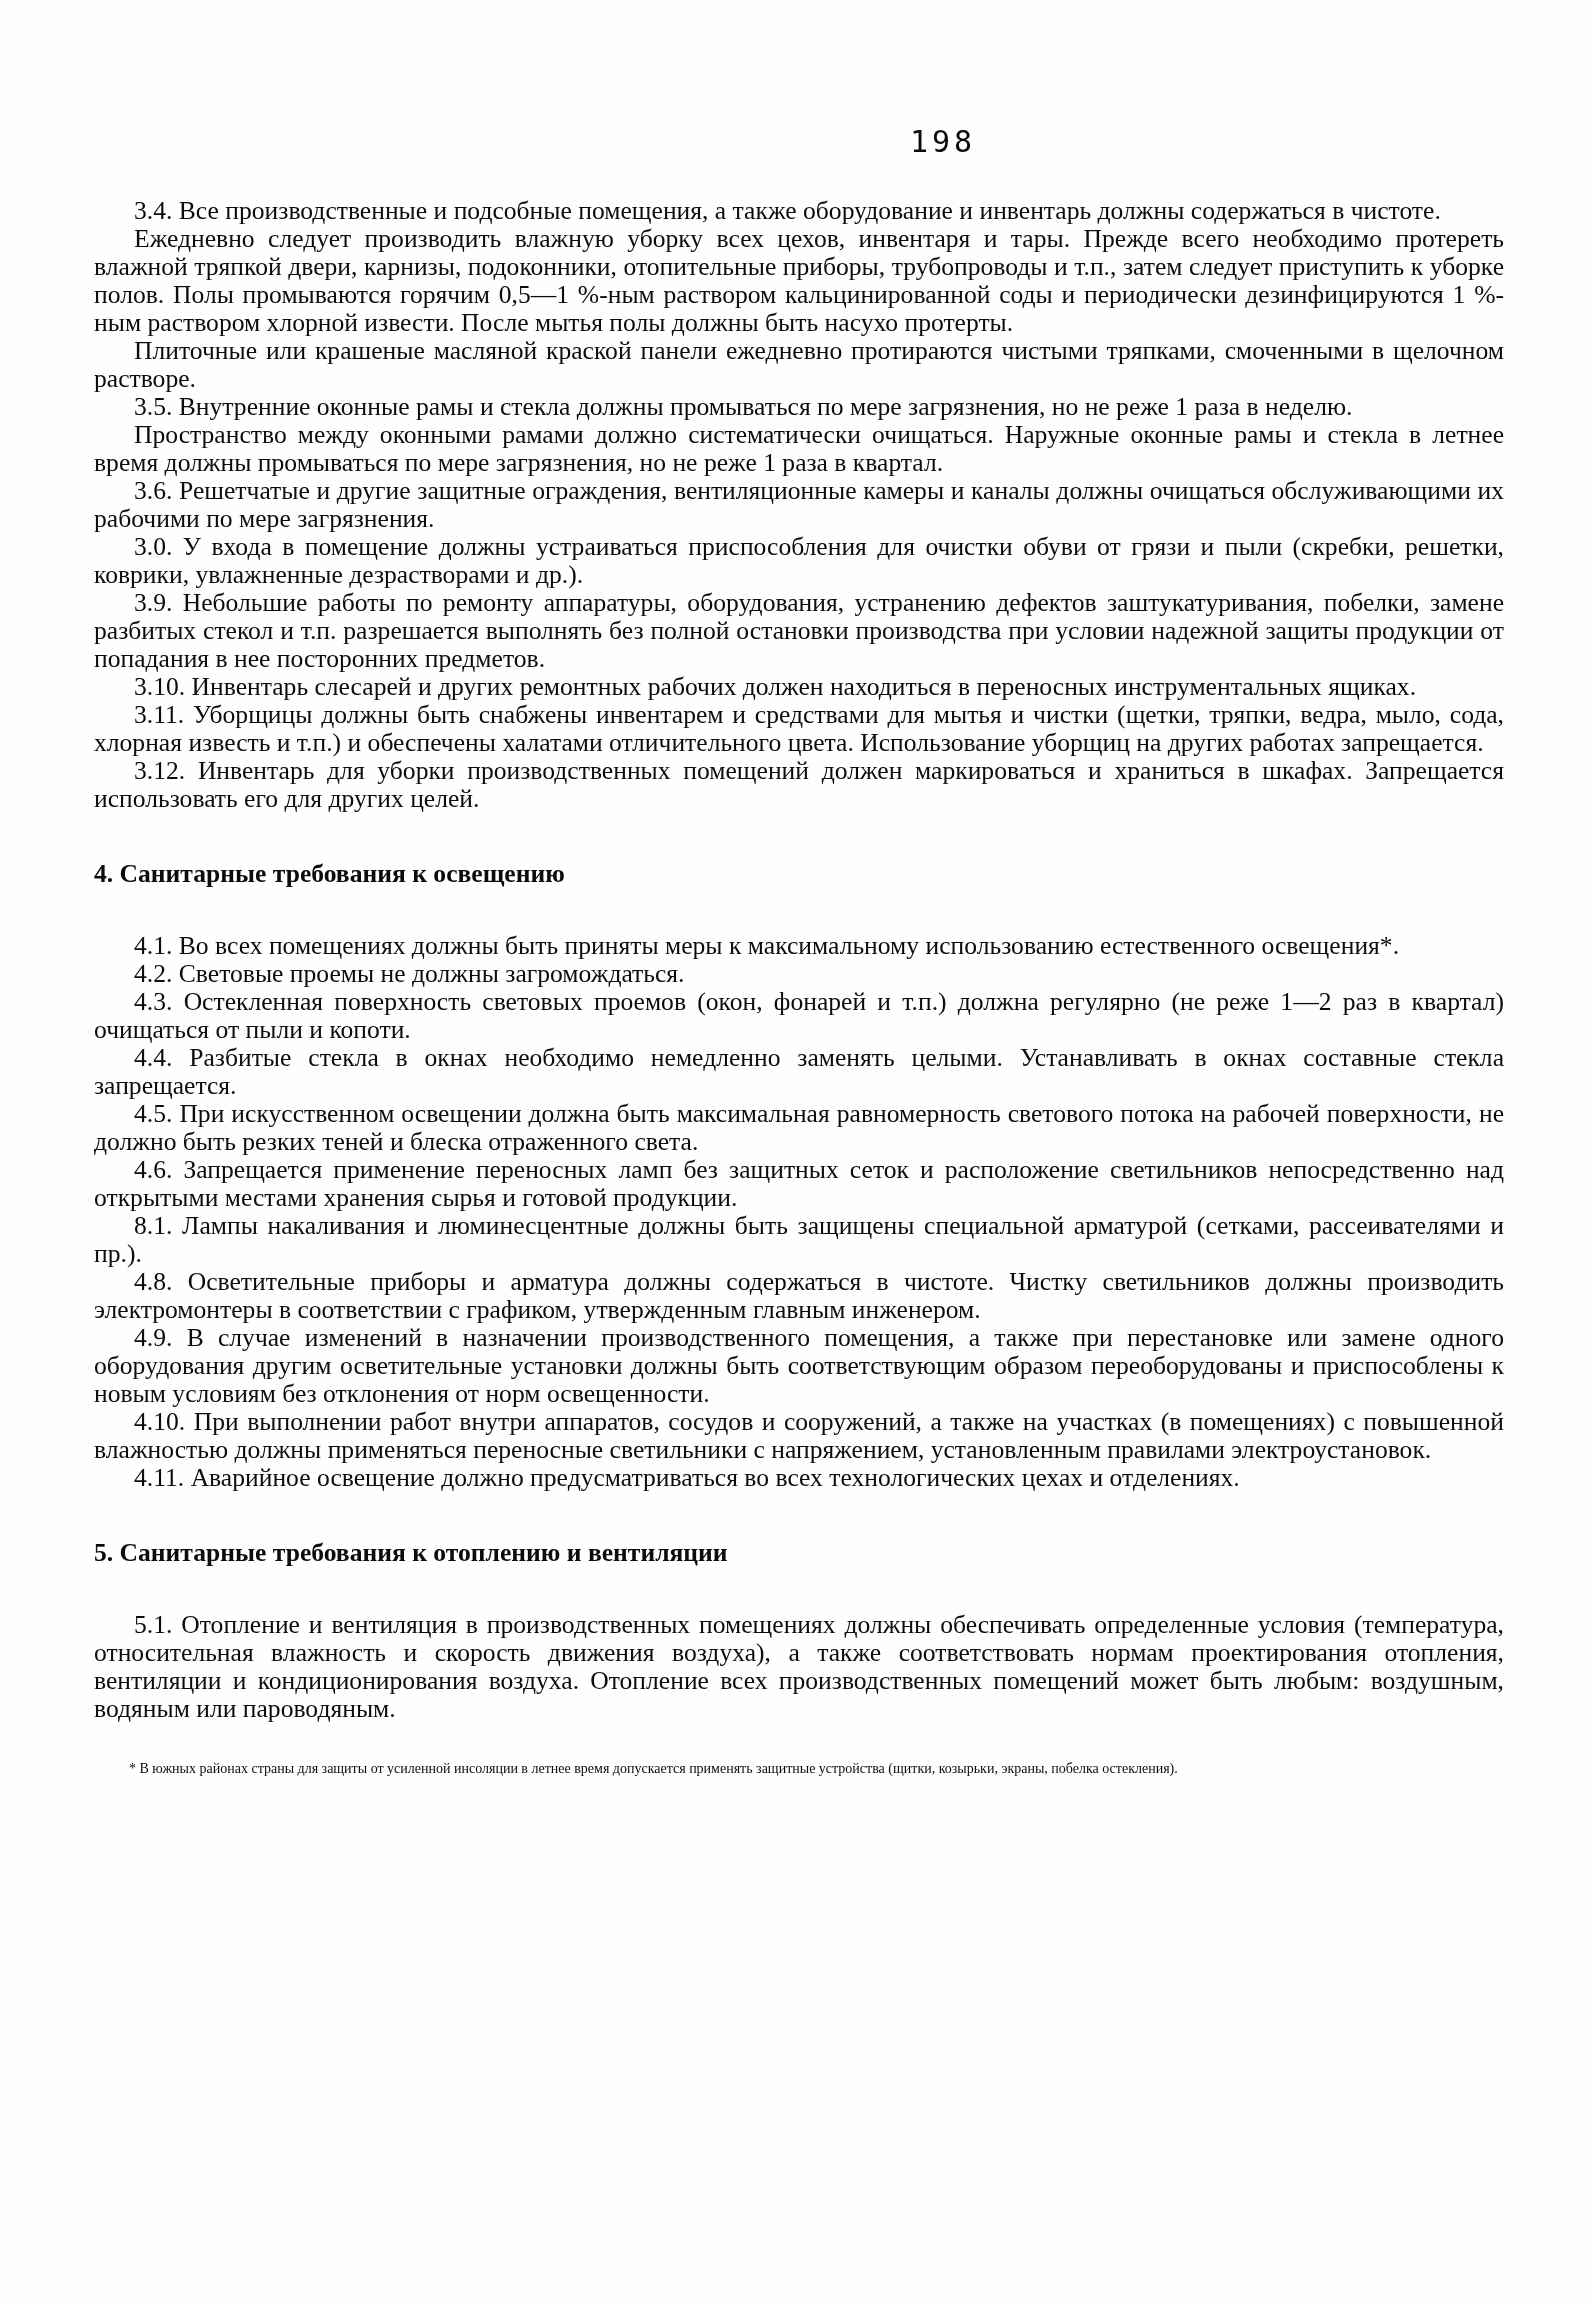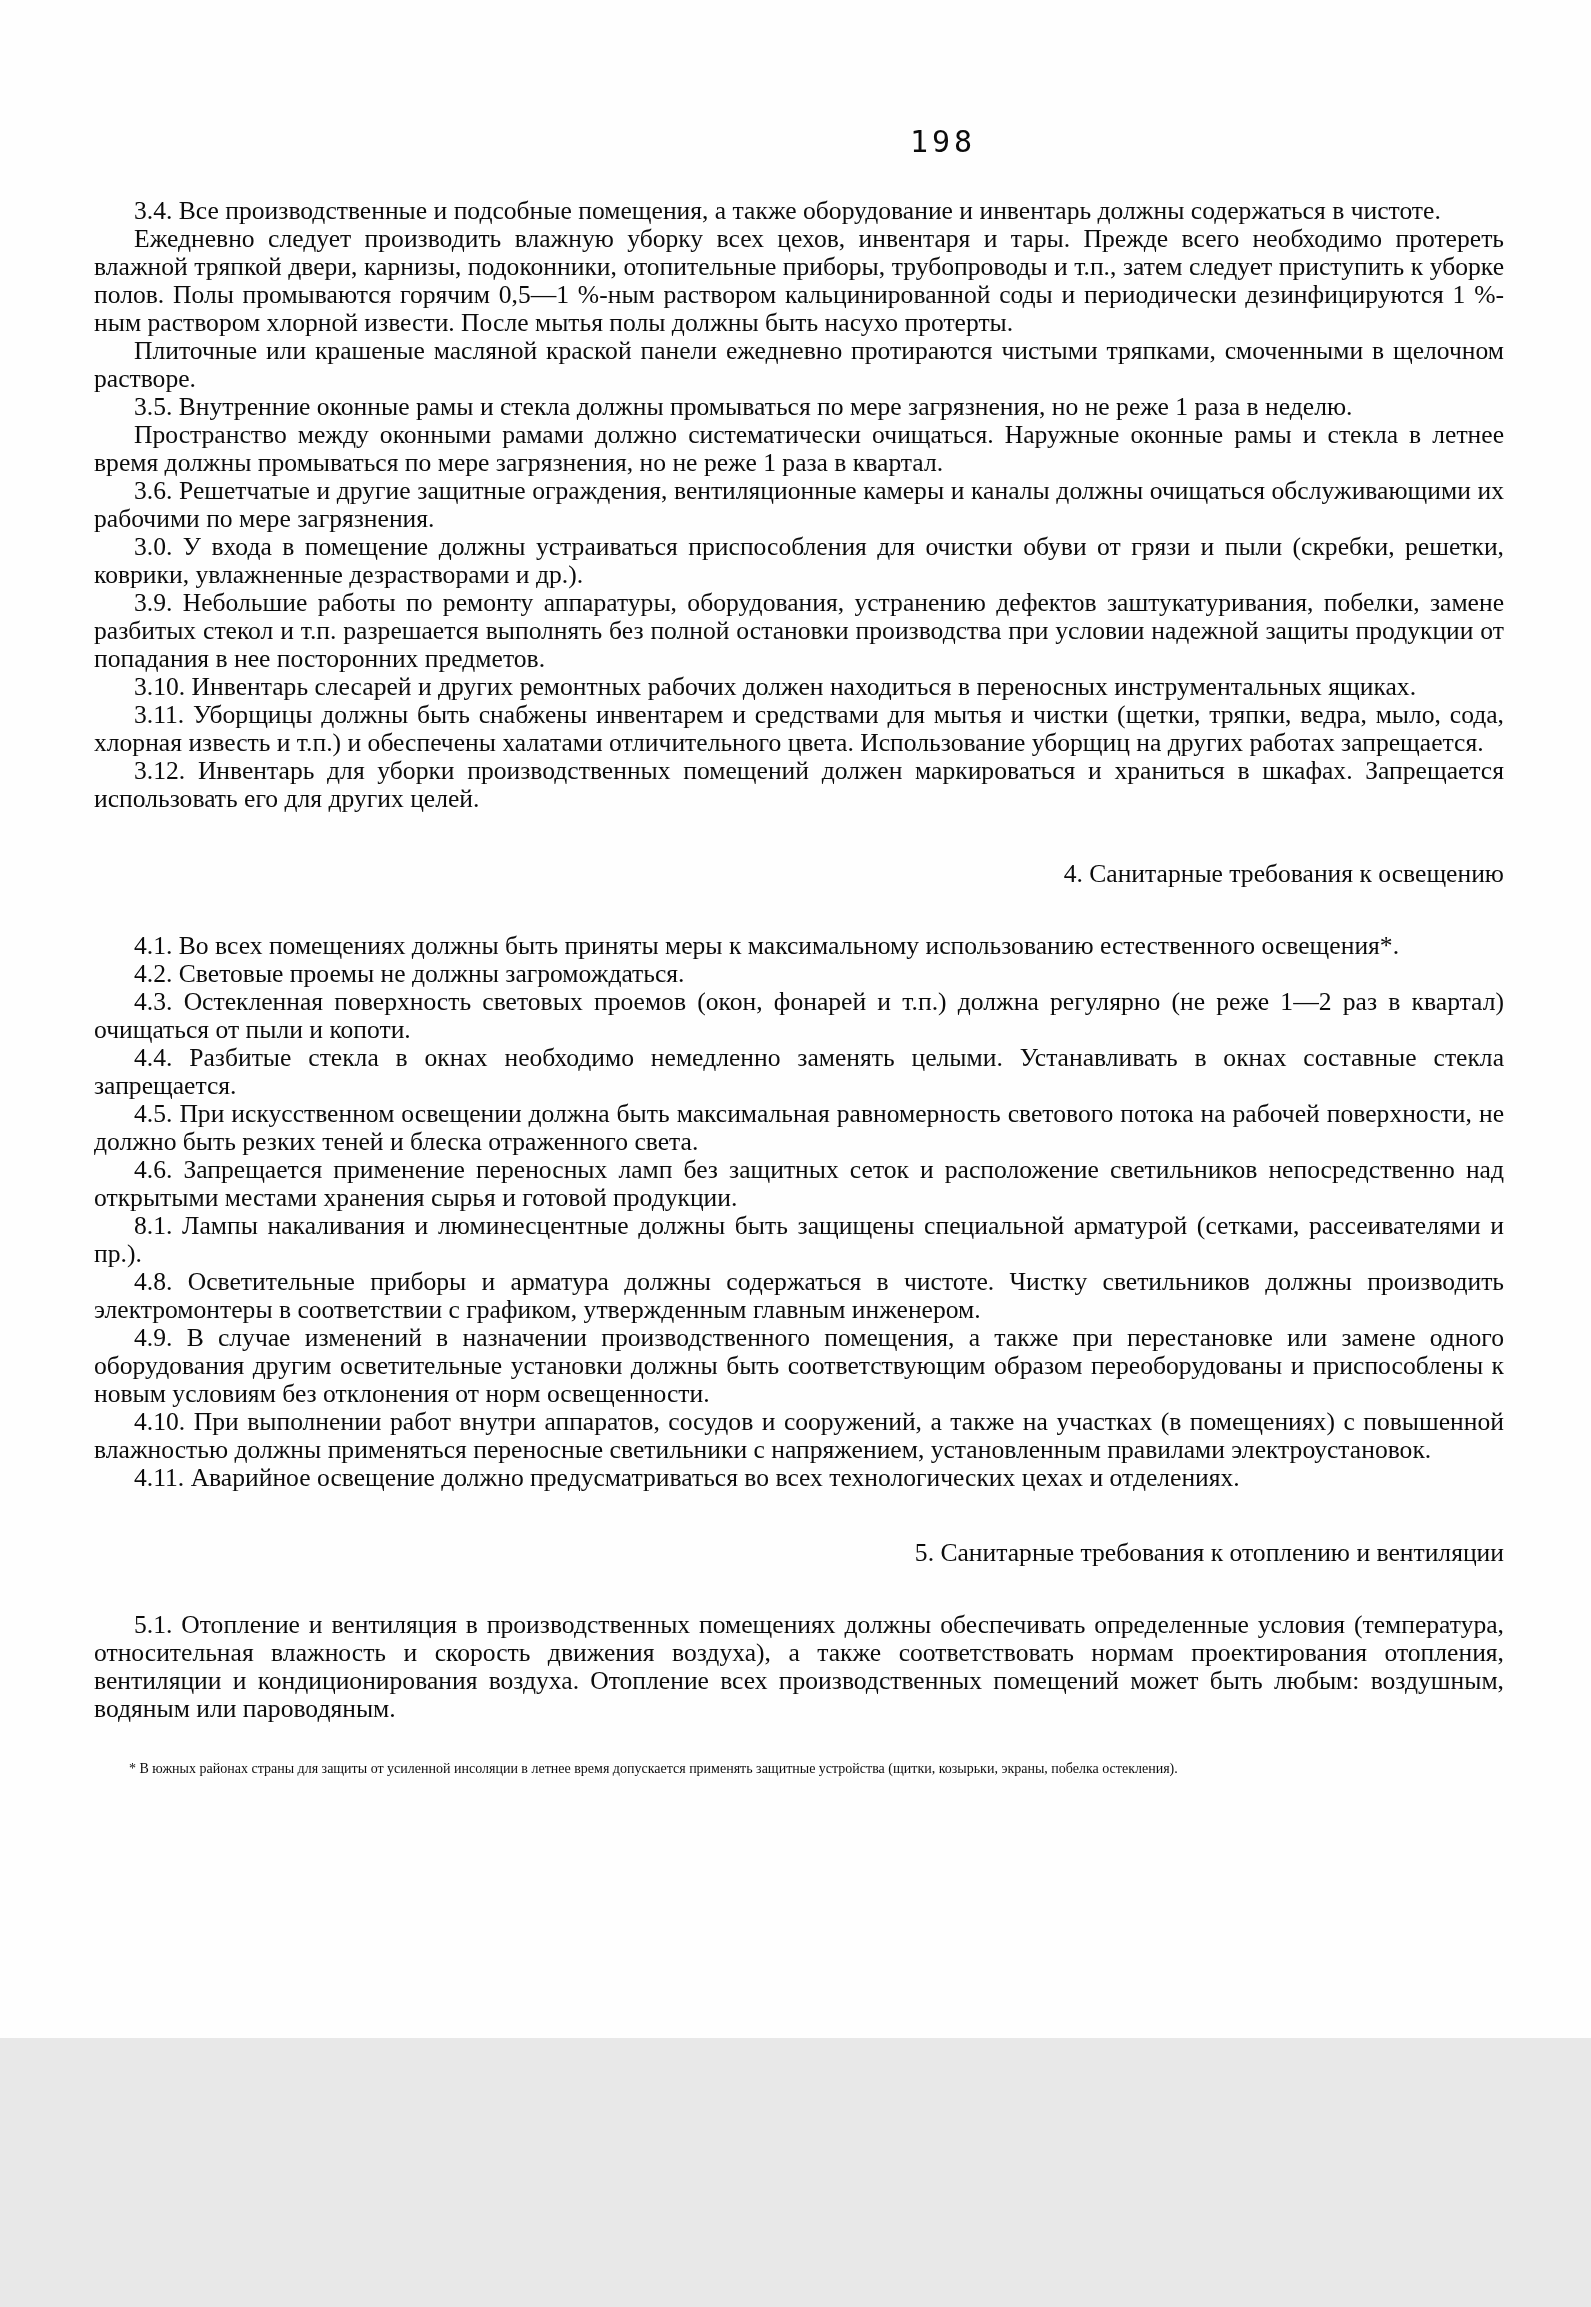--- a/index.html
+++ b/index.html
@@ -3,21 +3,21 @@
 <meta charset="utf-8">
 <style>
   html, body {
     margin: 0;
     padding: 0;
     background: #e8e8e8;
   }
   .page {
     position: relative;
     width: 1591px;
-    height: 2038px;
+    height: 2307px;
     background: #fefefe;
     color: #0c0c0c;
     font-family: "Liberation Serif", "DejaVu Serif", serif;
     overflow: hidden;
   }
   .page-number {
     position: absolute;
     top: 124px;
     left: 910px;
     font-size: 30px;
@@ -32,22 +32,22 @@
     width: 1410px;
     font-size: 25.6px;
     line-height: 28px;
     text-align: justify;
   }
   .block.paragraph {
     margin: 0;
     text-indent: 40px;
   }
   .block.heading {
-    font-weight: normal;
-    text-align: right;
+    font-weight: bold;
+    text-align: left;
     text-indent: 0;
     margin: 47px 0 44px 0;
   }
   .block.footnote {
     font-size: 14px;
     line-height: 23px;
     margin-top: 34px;
     text-indent: 35px;
   }
 </style>

